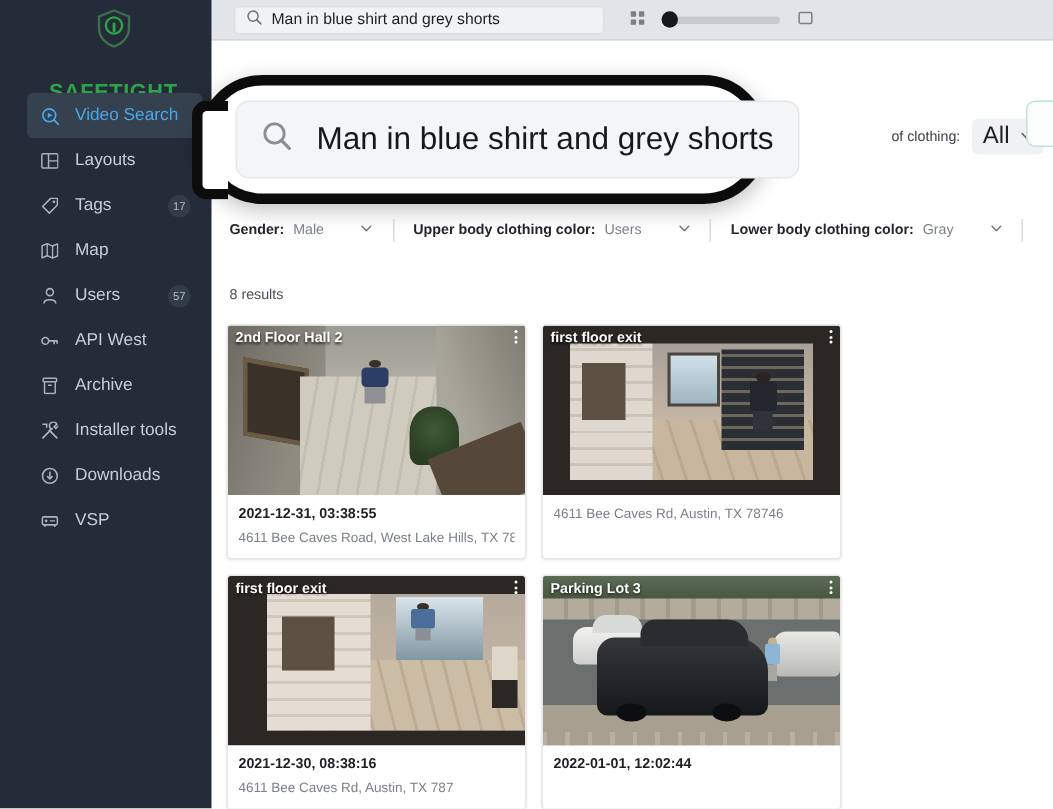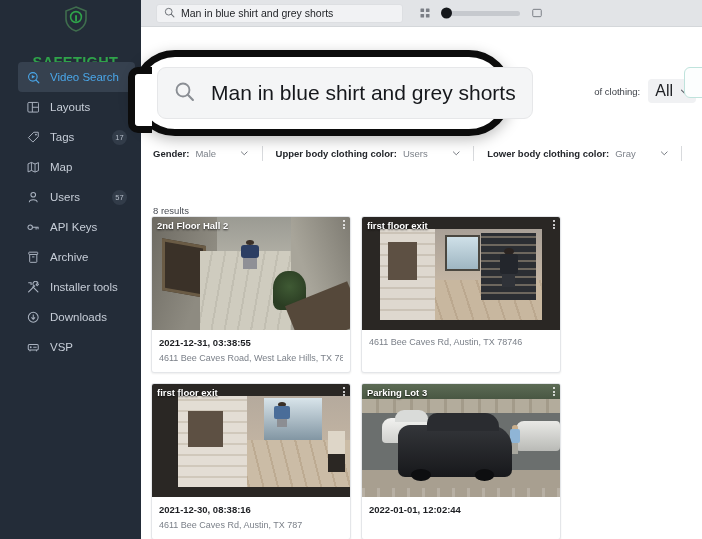--- a/index.html
+++ b/index.html
@@ -137,21 +137,21 @@
     display: flex; align-items: center;
     font-size: 9.5px; color: #23262b;
   }
   .f-group { display: flex; align-items: center; gap: 6px; }
   .f-label { font-weight: bold; color: #23262b; }
   .f-value { color: #7d828a; }
   .f-caret { color: #6e737a; margin-left: 18px; }
   .f-div { width: 1px; height: 15px; background: #d8dadd; margin: 0 13px; }
 
   .results-count {
-    position: absolute; left: 12px; top: 205px;
+    position: absolute; left: 12px; top: 191px;
     font-size: 9.5px; color: #4a4e55;
   }
 
   
   .grid {
     position: absolute; left: 10px; top: 216px;
     display: flex; gap: 10px;
     flex-wrap: wrap;
     width: 570px;
   }
@@ -389,21 +389,21 @@
 
       <div class="nav-item">
         <span class="ico">
           <svg viewBox="0 0 14 14" width="12.5" height="12.5">
             <circle cx="3.6" cy="7" r="2.5" fill="none" stroke="currentColor" stroke-width="1.2"></circle>
             <line x1="6.1" y1="7" x2="12.8" y2="7" stroke="currentColor" stroke-width="1.2"></line>
             <line x1="10.2" y1="7" x2="10.2" y2="9.5" stroke="currentColor" stroke-width="1.2"></line>
             <line x1="12.4" y1="7" x2="12.4" y2="9.1" stroke="currentColor" stroke-width="1.2"></line>
           </svg>
         </span>
-        <span class="nav-label">API Keys</span>
+        <span class="nav-label">API West</span>
       </div>
 
       <div class="nav-item">
         <span class="ico">
           <svg viewBox="0 0 14 14" width="12.5" height="12.5">
             <rect x="2" y="1.3" width="10" height="2.6" rx="0.6" fill="none" stroke="currentColor" stroke-width="1.1"></rect>
             <path d="M3 4.2 V12 C3 12.4 3.3 12.7 3.7 12.7 H10.3 C10.7 12.7 11 12.4 11 12 V4.2" fill="none" stroke="currentColor" stroke-width="1.1"></path>
             <line x1="5.7" y1="6.6" x2="8.3" y2="6.6" stroke="currentColor" stroke-width="1.1"></line>
           </svg>
         </span>

